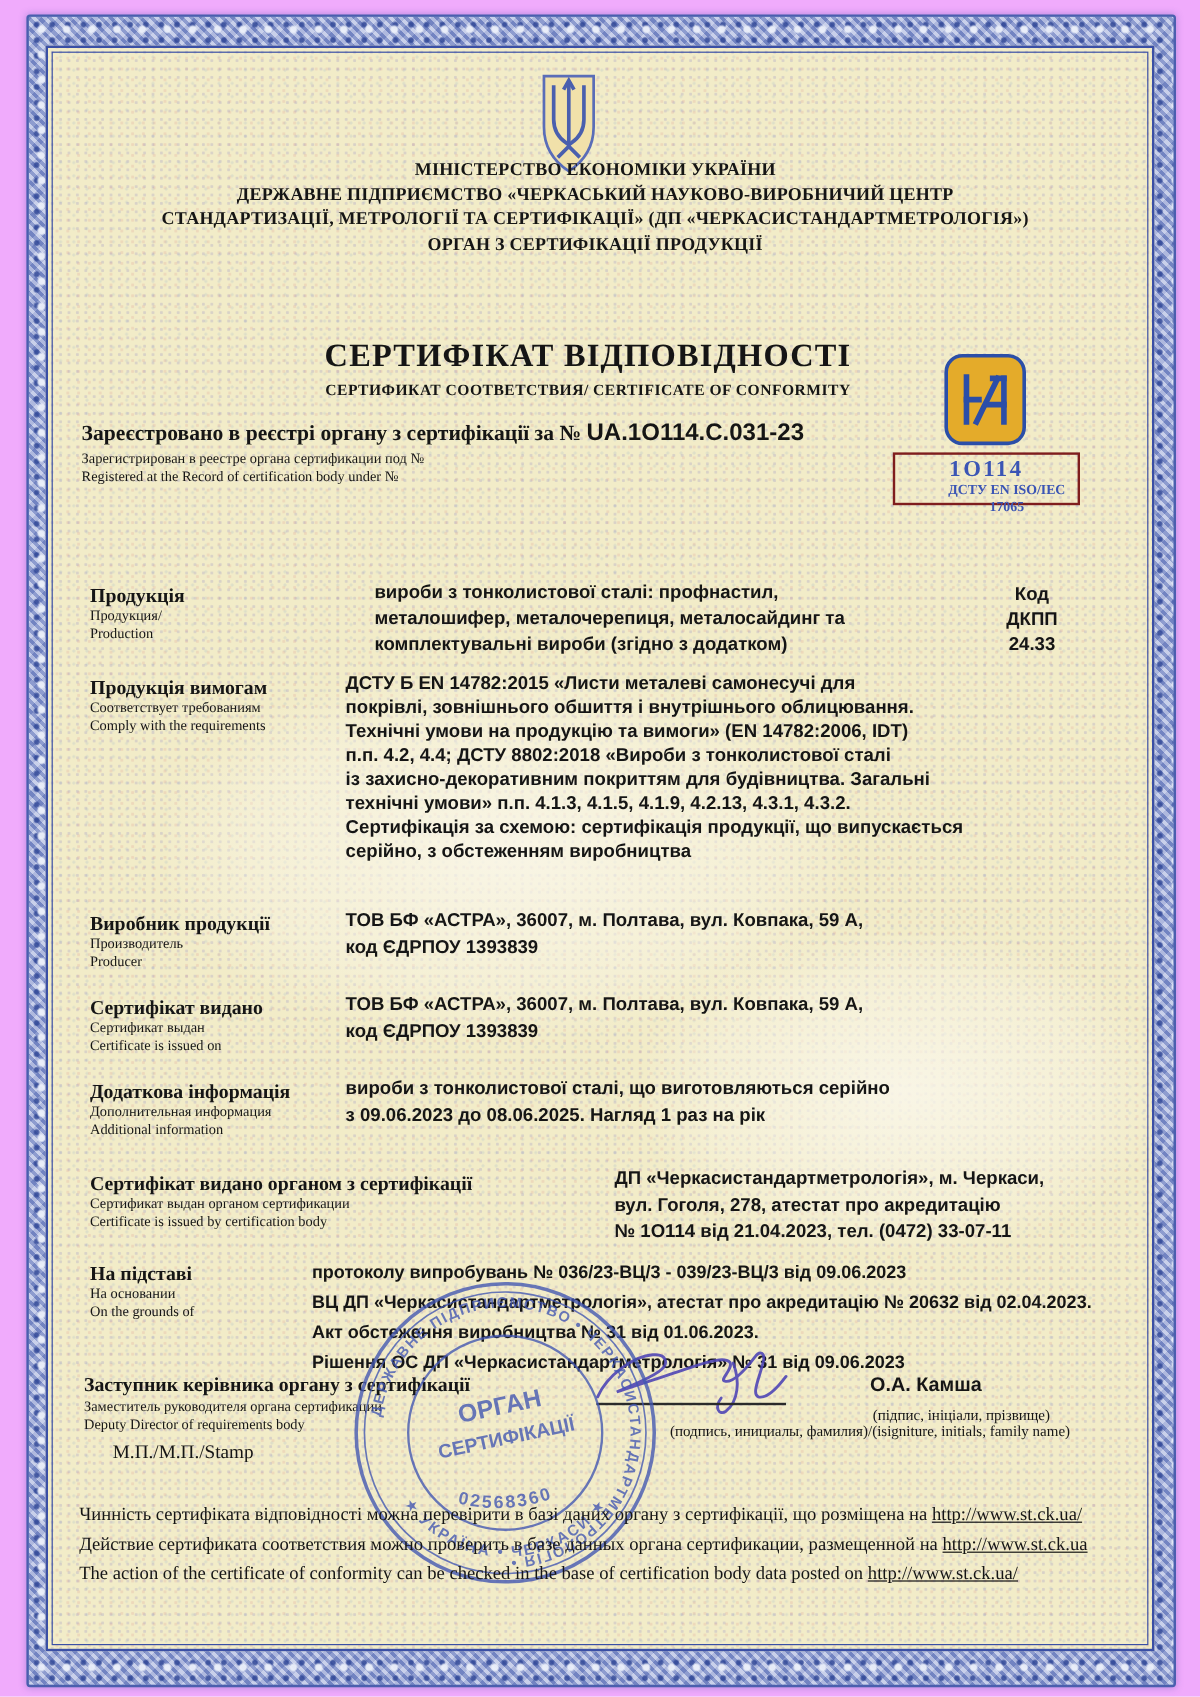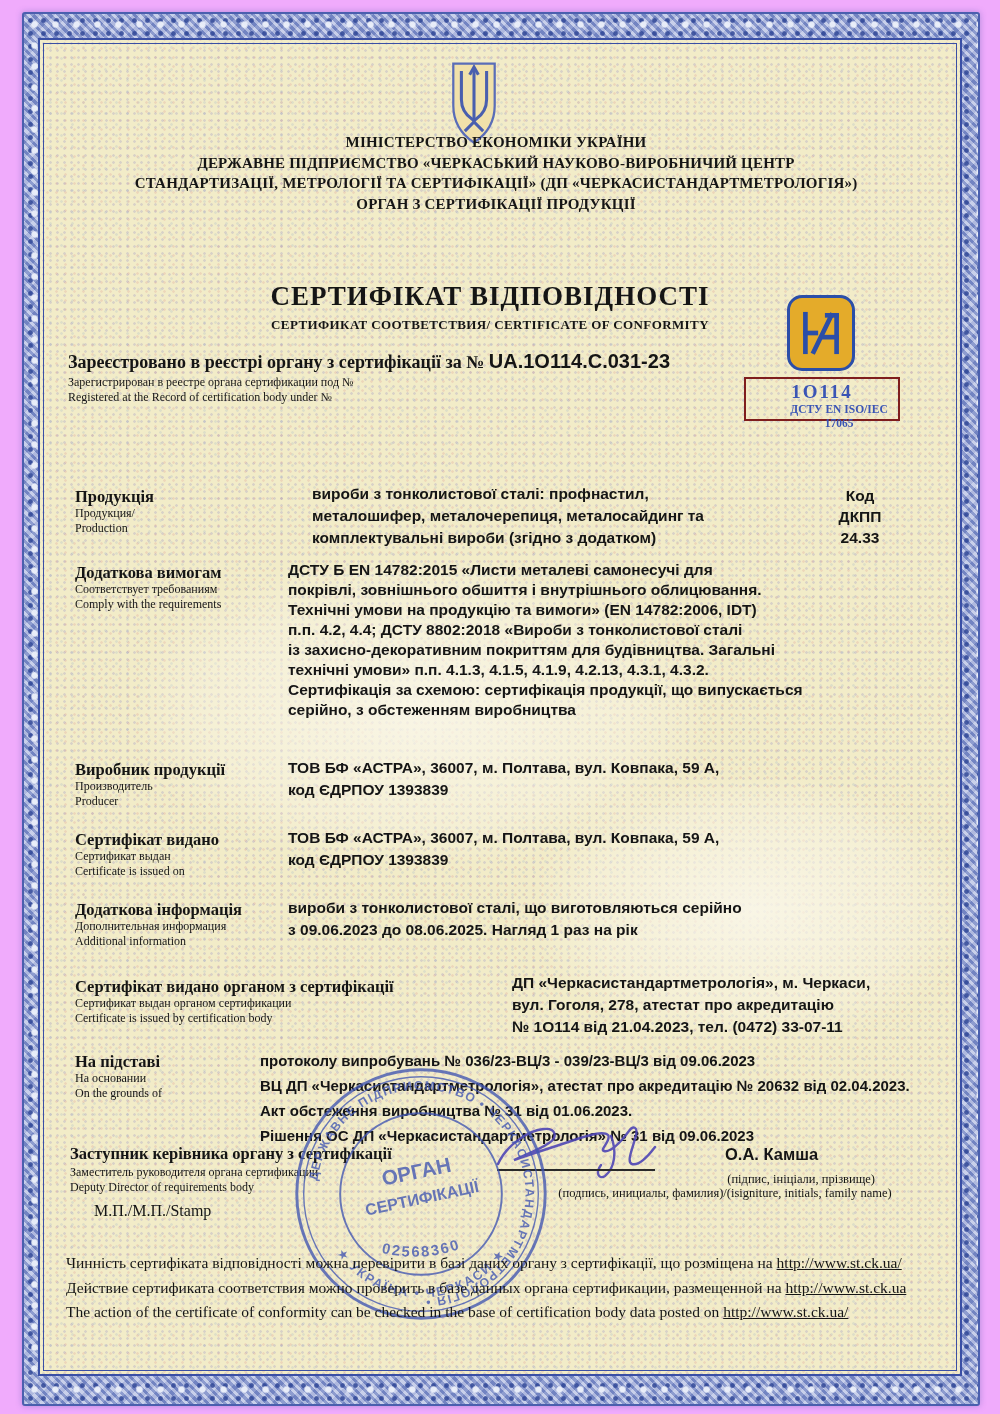--- a/index.html
+++ b/index.html
@@ -139,21 +139,21 @@
     <div class="abs val ml" style="left:288px; top:483px; width:540px;margin-left:24px;">вироби з тонколистової сталі: профнастил,
 металошифер, металочерепиця, металосайдинг та
 комплектувальні вироби (згідно з додатком)</div>
     <div class="abs val ml center" style="left:808px; top:485px; width:104px; line-height:21px;">Код
 ДКПП
 24.33</div>
   </div>
 
   <div>
     <div class="abs" style="left:75px; top:563px; width:210px;">
-      <div class="lbl-ua">Додаткова вимогам</div>
+      <div class="lbl-ua">Продукція вимогам</div>
       <div class="sub-lbl">Соответствует требованиям</div>
       <div class="sub-lbl">Comply with the requirements</div>
     </div>
     <div class="abs val ml" style="left:288px; top:560px; width:575px; line-height:20px;">ДСТУ Б EN 14782:2015 «Листи металеві самонесучі для
 покрівлі, зовнішнього обшиття і внутрішнього облицювання.
 Технічні умови на продукцію та вимоги» (EN 14782:2006, IDT)
 п.п. 4.2, 4.4; ДСТУ 8802:2018 «Вироби з тонколистової сталі
 із захисно-декоративним покриттям для будівництва. Загальні
 технічні умови» п.п. 4.1.3, 4.1.5, 4.1.9, 4.2.13, 4.3.1, 4.3.2.
 Сертифікація за схемою: сертифікація продукції, що випускається

